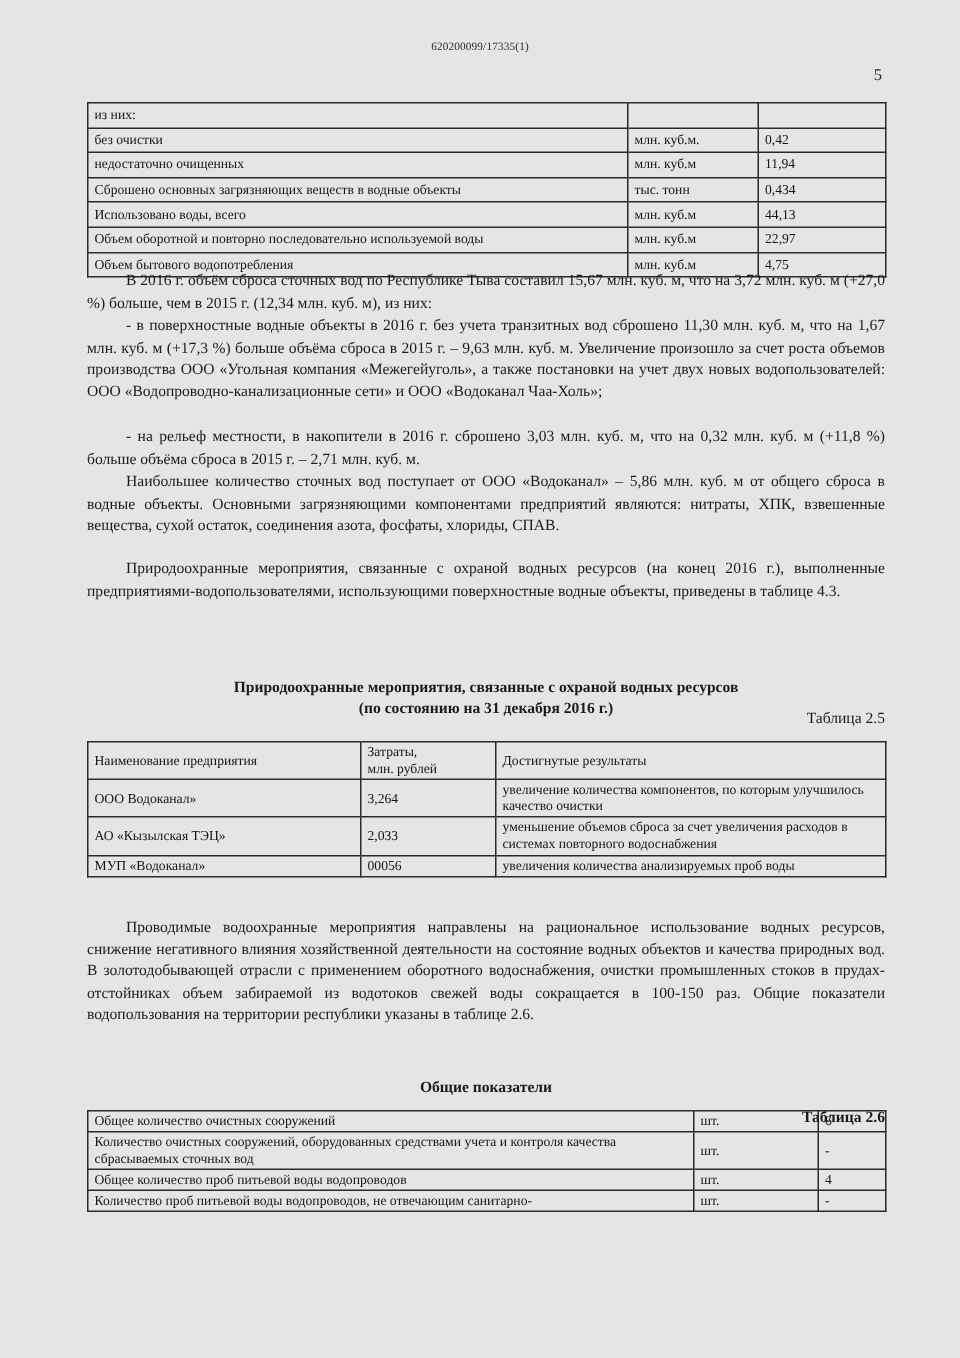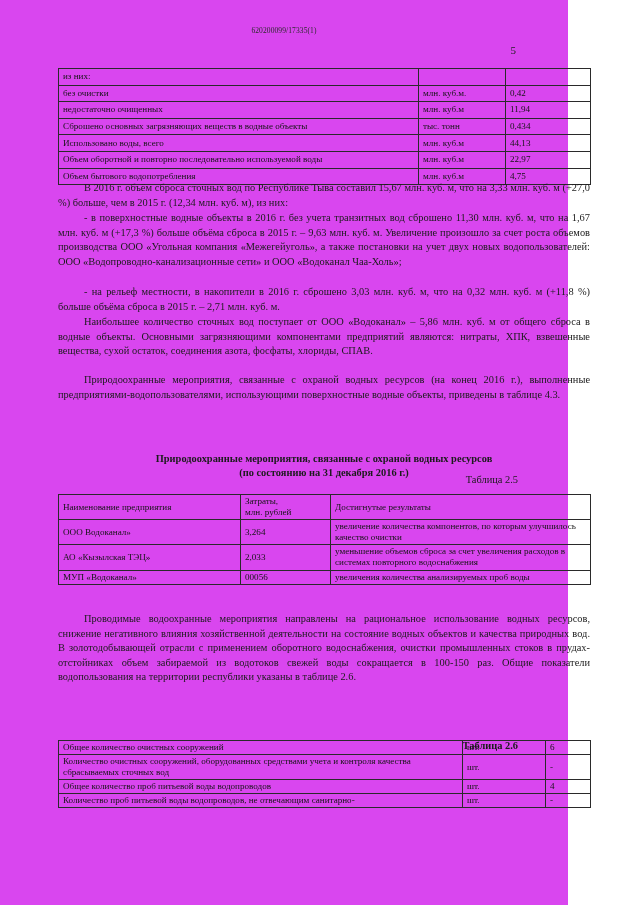--- a/index.html
+++ b/index.html
@@ -12,23 +12,23 @@
     height: 905px;
     position: relative;
     font-family: "Liberation Serif", "DejaVu Serif", serif;
     color: #1a1a1a;
     overflow: hidden;
   }
 
   .page {
     position: absolute;
     left: 0; top: 0;
-    width: 568px;
+    width: 640px;
     height: 905px;
-    background: #d946ef;
+    background: #e5e5e5;
   }
 
   
   .doc-id {
     position: absolute;
     left: 0; right: 0;
     top: 26px;
     text-align: center;
     font-size: 7.5px;
     letter-spacing: 0.1px;
@@ -174,21 +174,21 @@
         <td class="c">22,97</td>
       </tr>
       <tr>
         <td class="l">Объем бытового водопотребления</td>
         <td class="c">млн. куб.м</td>
         <td class="c">4,75</td>
       </tr>
     </tbody>
   </table>
 
-  <div class="para" style="top:181px;">В 2016 г. объём сброса сточных вод по Республике Тыва составил 15,67 млн. куб. м, что на 3,33 млн. куб. м (+27,0 %) больше, чем в 2015 г. (12,34 млн. куб. м), из них:</div>
+  <div class="para" style="top:181px;">В 2016 г. объём сброса сточных вод по Республике Тыва составил 15,67 млн. куб. м, что на 3,72 млн. куб. м (+27,0 %) больше, чем в 2015 г. (12,34 млн. куб. м), из них:</div>
   <div class="para dash" style="top:211px;">- в поверхностные водные объекты в 2016 г. без учета транзитных вод сброшено 11,30 млн. куб. м, что на 1,67 млн. куб. м (+17,3 %) больше объёма сброса в 2015 г. – 9,63 млн. куб. м. Увеличение произошло за счет роста объемов производства ООО «Угольная компания «Межегейуголь», а также постановки на учет двух новых водопользователей: ООО «Водопроводно-канализационные сети» и ООО «Водоканал Чаа-Холь»;</div>
   <div class="para dash" style="top:285px;">- на рельеф местности, в накопители в 2016 г. сброшено 3,03 млн. куб. м, что на 0,32 млн. куб. м (+11,8 %) больше объёма сброса в 2015 г. – 2,71 млн. куб. м.</div>
   <div class="para" style="top:315px;">Наибольшее количество сточных вод поступает от ООО «Водоканал» – 5,86 млн. куб. м от общего сброса в водные объекты. Основными загрязняющими компонентами предприятий являются: нитраты, ХПК, взвешенные вещества, сухой остаток,  соединения азота, фосфаты, хлориды, СПАВ.</div>
   <div class="para" style="top:373px;">Природоохранные мероприятия, связанные с охраной водных ресурсов (на конец 2016 г.), выполненные предприятиями-водопользователями, использующими поверхностные водные объекты, приведены в таблице 4.3.</div>
 
   <div class="tbl-num" style="top:434px;">Таблица 2.5</div>
   <div class="tbl-title" style="top:452px;">Природоохранные мероприятия, связанные с охраной водных ресурсов</div>
   <div class="tbl-title" style="top:466px;">(по состоянию на 31 декабря 2016 г.)</div>
 
   <table class="doc tbl-25">
@@ -220,20 +220,21 @@
         <td class="l">МУП «Водоканал»</td>
         <td class="c">00056</td>
         <td class="l">увеличения количества анализируемых проб воды</td>
       </tr>
     </tbody>
   </table>
 
   <div class="para" style="top:612px;">Проводимые водоохранные мероприятия направлены на рациональное использование водных ресурсов, снижение негативного влияния хозяйственной деятельности на состояние водных объектов и качества природных вод. В золотодобывающей отрасли с применением оборотного водоснабжения, очистки промышленных стоков в прудах-отстойниках объем забираемой из водотоков свежей воды сокращается в 100-150 раз. Общие показатели водопользования на территории республики указаны в таблице 2.6.</div>
 
   <div class="tbl-num" style="top:700px;font-weight:bold;">Таблица 2.6</div>
+  <div class="tbl-title" style="top:719px;">Общие показатели</div>
 
   <table class="doc tbl-26">
     <colgroup>
         <col class="k1">
         <col class="k2">
         <col class="k3">
       </colgroup>
     <tbody>
       <tr>
         <td class="l">Общее количество очистных сооружений</td>

